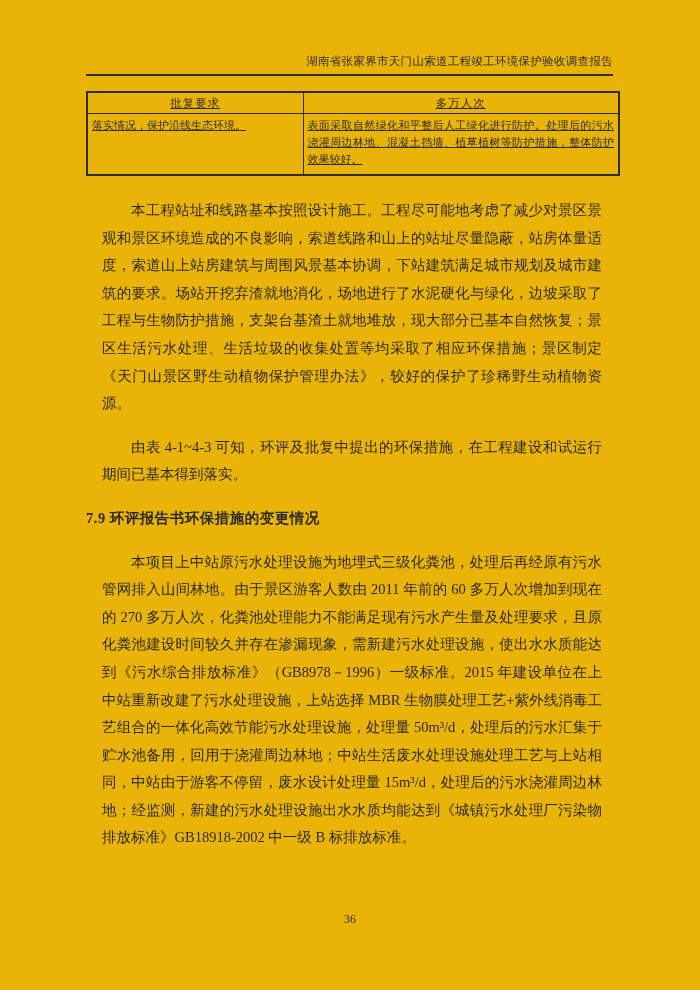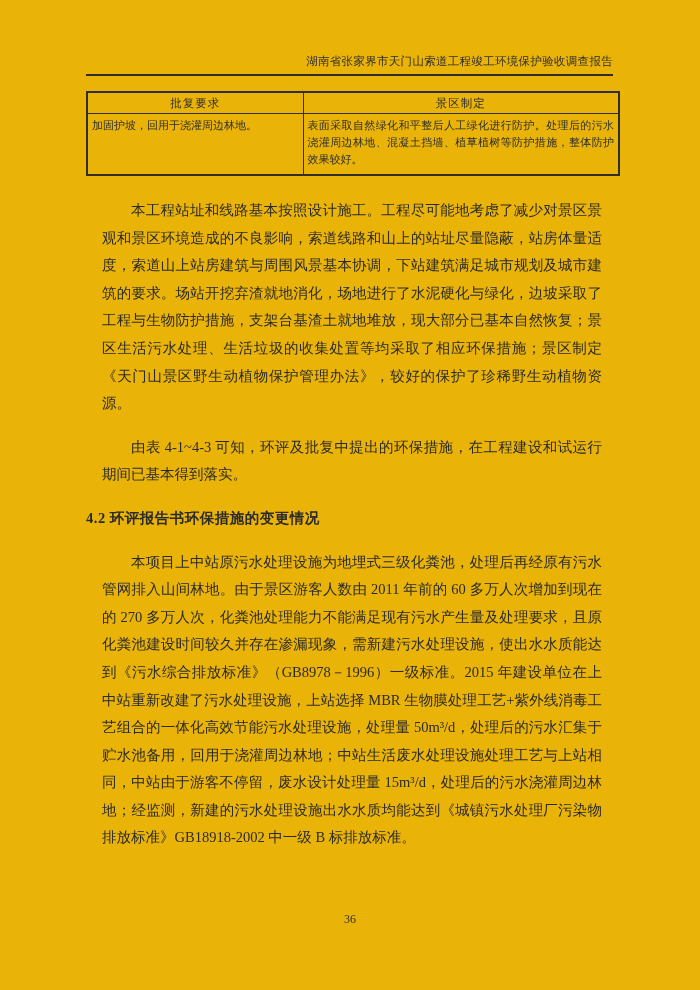--- a/index.html
+++ b/index.html
@@ -36,20 +36,21 @@
   
   .review-table {
     position: absolute;
     top: 91px;
     left: 86px;
     width: 532px;
     border-collapse: collapse;
     border: 2px solid #2f2f2f;
     table-layout: fixed;
     color: #2e2e2e;
+    text-decoration: underline;
   }
   .review-table col.c1 { width: 216px; }
   .review-table col.c2 { width: 316px; }
   .review-table th {
     border: 1px solid #2f2f2f;
     font-weight: normal;
     font-size: 11.5px;
     text-align: center;
     padding: 3px 4px 2px 4px;
     letter-spacing: 1px;
@@ -107,35 +108,35 @@
   </div>
 
   <table class="review-table">
     <colgroup>
       <col class="c1">
       <col class="c2">
     </colgroup>
     <thead>
       <tr>
         <th>批复要求</th>
-        <th>景区制定</th>
+        <th>多万人次</th>
       </tr>
     </thead>
     <tbody>
       <tr>
-        <td>加固护坡，回用于浇灌周边林地。</td>
+        <td>落实情况，保护沿线生态环境。</td>
         <td>表面采取自然绿化和平整后人工绿化进行防护。处理后的污水浇灌周边林地、混凝土挡墙、植草植树等防护措施，整体防护效果较好。</td>
       </tr>
     </tbody>
   </table>
 
   <div class="body-text">
     <p>本工程站址和线路基本按照设计施工。工程尽可能地考虑了减少对景区景观和景区环境造成的不良影响，索道线路和山上的站址尽量隐蔽，站房体量适度，索道山上站房建筑与周围风景基本协调，下站建筑满足城市规划及城市建筑的要求。场站开挖弃渣就地消化，场地进行了水泥硬化与绿化，边坡采取了工程与生物防护措施，支架台基渣土就地堆放，现大部分已基本自然恢复；景区生活污水处理、生活垃圾的收集处置等均采取了相应环保措施；景区制定《天门山景区野生动植物保护管理办法》，较好的保护了珍稀野生动植物资源。</p>
     <p>由表 4-1~4-3 可知，环评及批复中提出的环保措施，在工程建设和试运行期间已基本得到落实。</p>
-    <div class="section-heading">4.2 环评报告书环保措施的变更情况</div>
+    <div class="section-heading">7.9 环评报告书环保措施的变更情况</div>
     <p>本项目上中站原污水处理设施为地埋式三级化粪池，处理后再经原有污水管网排入山间林地。由于景区游客人数由 2011 年前的 60 多万人次增加到现在的 270 多万人次，化粪池处理能力不能满足现有污水产生量及处理要求，且原化粪池建设时间较久并存在渗漏现象，需新建污水处理设施，使出水水质能达到《污水综合排放标准》（GB8978－1996）一级标准。2015 年建设单位在上中站重新改建了污水处理设施，上站选择 MBR 生物膜处理工艺+紫外线消毒工艺组合的一体化高效节能污水处理设施，处理量 50m³/d，处理后的污水汇集于贮水池备用，回用于浇灌周边林地；中站生活废水处理设施处理工艺与上站相同，中站由于游客不停留，废水设计处理量 15m³/d，处理后的污水浇灌周边林地；经监测，新建的污水处理设施出水水质均能达到《城镇污水处理厂污染物排放标准》GB18918-2002 中一级 B 标排放标准。</p>
   </div>
 
   <div class="footer">
     <span>36</span>
   </div>
 
 </div>
 
 </body></html>

